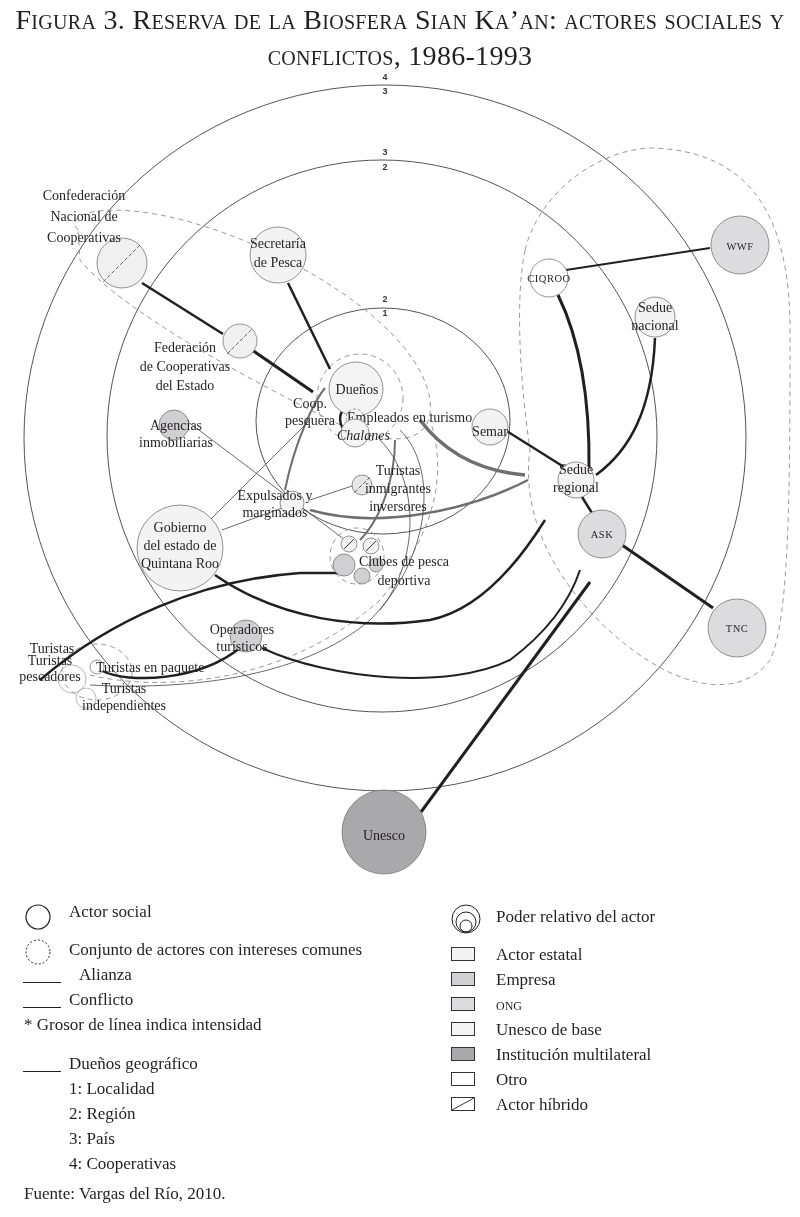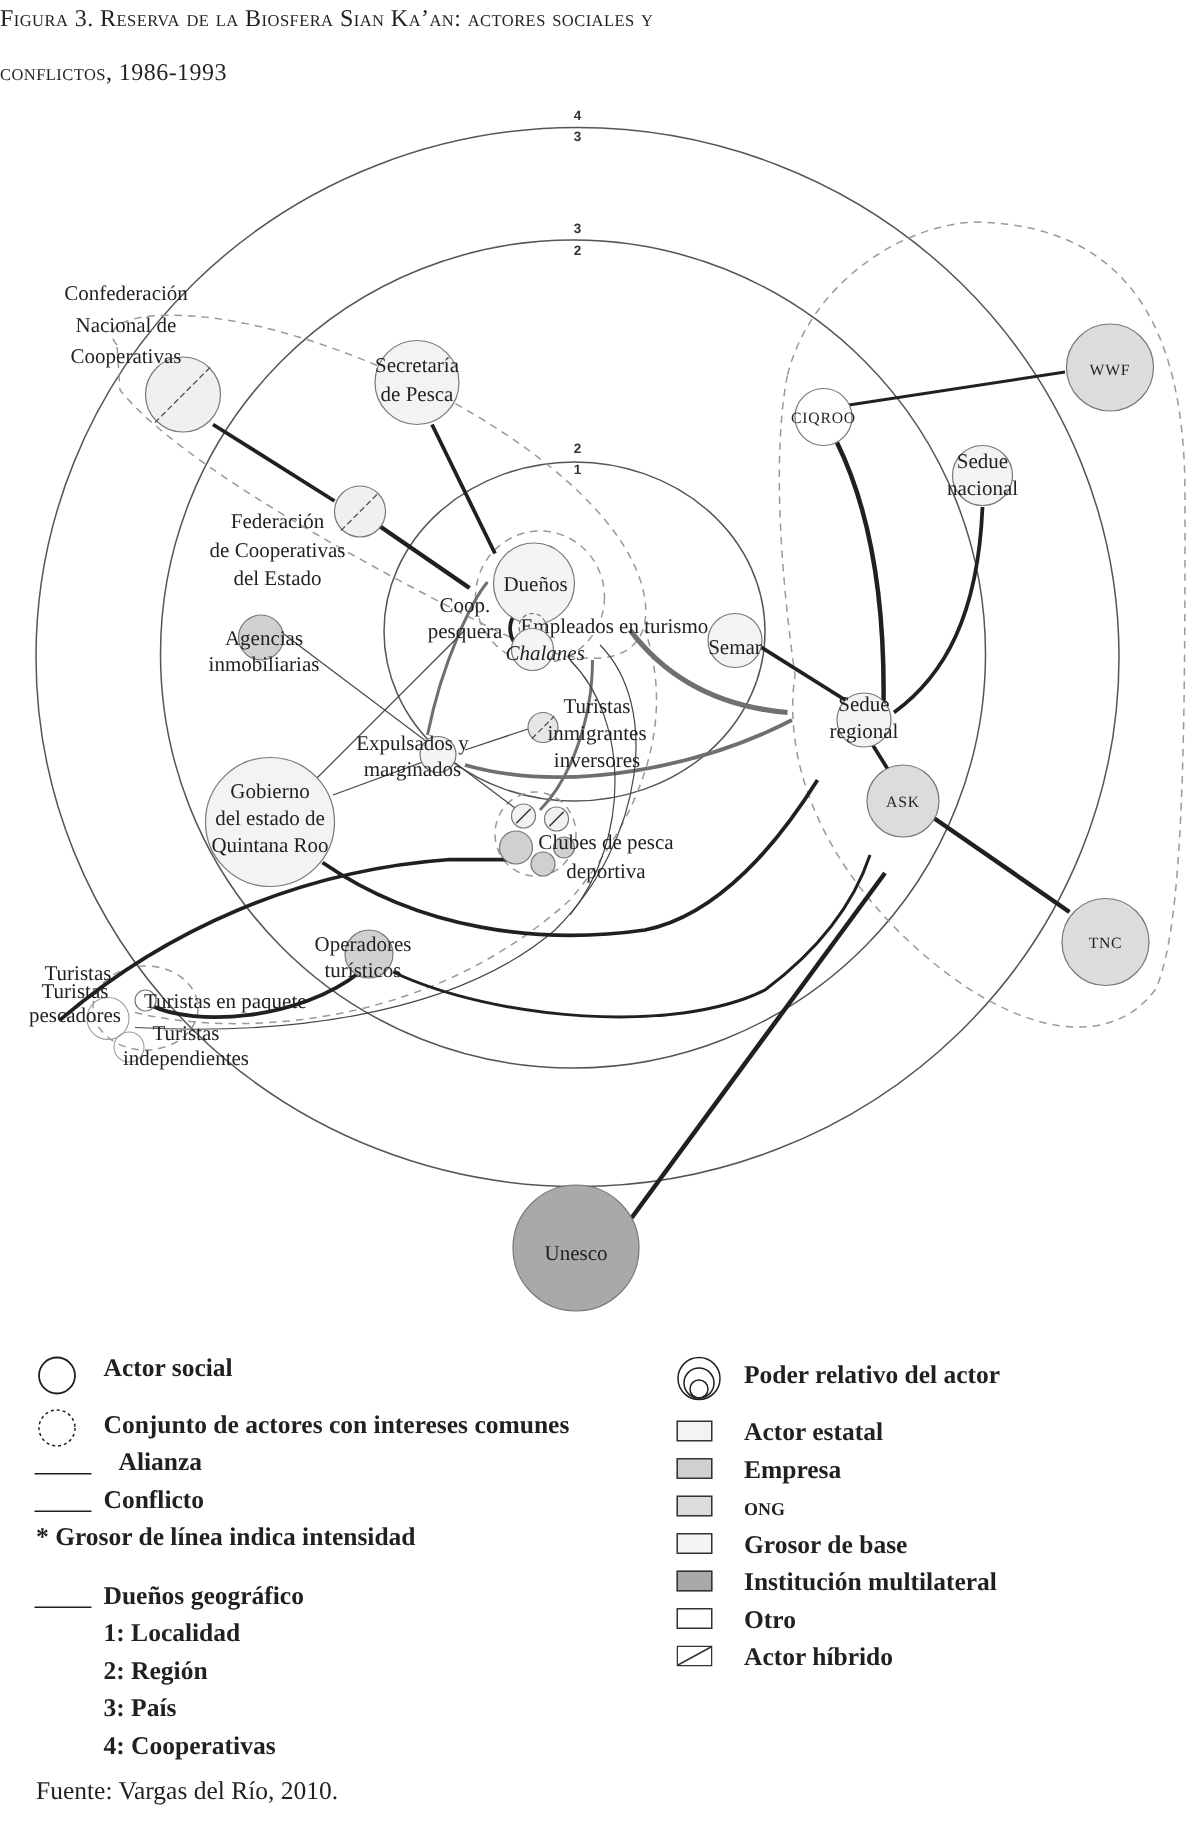--- a/index.html
+++ b/index.html
@@ -1,28 +1,28 @@
 <!DOCTYPE html>
 <html><head>
 <meta charset="utf-8">
 <style>
   html, body { margin: 0; padding: 0; background: #ffffff; }
   body { width: 800px; height: 1217px; position: relative; overflow: hidden;
          font-family: "Liberation Serif", "DejaVu Serif", serif; color: #231f20; }
-  .title { position: absolute; left: 0; width: 800px; text-align: left;
-           font-variant: small-caps; font-size: 16px; letter-spacing: 0.3px; }
+  .title { position: absolute; left: 0; width: 800px; text-align: center;
+           font-variant: small-caps; font-size: 28px; letter-spacing: 0.3px; }
   .title.l1 { top: 4px; }
   .title.l2 { top: 40px; }
   svg#diagram { position: absolute; left: 0; top: 0; }
   .lbl { font-family: "Liberation Serif", "DejaVu Serif", serif; font-size: 14px; fill: #231f20; }
   .lbl.sc { font-size: 10.5px; letter-spacing: 0.5px; }
   .lbl.it { font-style: italic; }
   .ringnum { font-family: "Liberation Sans", "DejaVu Sans", sans-serif; font-size: 9px; fill: #333; font-weight: bold; }
   .legend { position: absolute; font-size: 17px; }
-  .legend .row { position: absolute; white-space: nowrap; font-weight: bold; }
+  .legend .row { position: absolute; white-space: nowrap; }
   .sw { position: absolute; width: 24px; height: 14px; border: 1px solid #333; box-sizing: border-box; }
   .source { position: absolute; left: 24px; top: 1184px; font-size: 17px; }
 </style>
 </head>
 <body>
 
 <div class="title l1">Figura 3. Reserva de la Biosfera Sian Ka’an: actores sociales y</div>
 <div class="title l2">conflictos, 1986-1993</div>
 
 <svg id="diagram" width="800" height="900" viewBox="0 0 800 900">
@@ -252,21 +252,21 @@
   </svg>
   <div class="row" style="left:496px;top:907px">Poder relativo del actor</div>
 
   <div class="sw" style="left: 451px; top: 947px; background: rgb(243, 243, 243);" id="sw1"></div>
   <div class="row" style="left:496px;top:945px">Actor estatal</div>
   <div class="sw" style="left: 451px; top: 972px; background: rgb(208, 208, 210);" id="sw2"></div>
   <div class="row" style="left:496px;top:970px">Empresa</div>
   <div class="sw" style="left: 451px; top: 997px; background: rgb(220, 220, 222);" id="sw3"></div>
   <div class="row" style="left:496px;top:995px;font-variant:small-caps">ong</div>
   <div class="sw" style="left: 451px; top: 1022px; background: rgb(244, 244, 244);" id="sw4"></div>
-  <div class="row" style="left:496px;top:1020px">Grosor de base</div>
+  <div class="row" style="left:496px;top:1020px">Unesco de base</div>
   <div class="sw" style="left: 451px; top: 1047px; background: rgb(169, 169, 171);" id="sw5"></div>
   <div class="row" style="left:496px;top:1045px">Institución multilateral</div>
   <div class="sw" style="left: 451px; top: 1072px; background: rgb(255, 255, 255);" id="sw6"></div>
   <div class="row" style="left:496px;top:1070px">Otro</div>
   <svg style="position:absolute;left:451px;top:1097px" width="24" height="14">
     <rect x="0.5" y="0.5" width="23" height="13" fill="#fff" stroke="#333"></rect>
     <line x1="1" y1="13" x2="23" y2="1" stroke="#333"></line>
   </svg>
   <div class="row" style="left:496px;top:1095px">Actor híbrido</div>
 </div>

